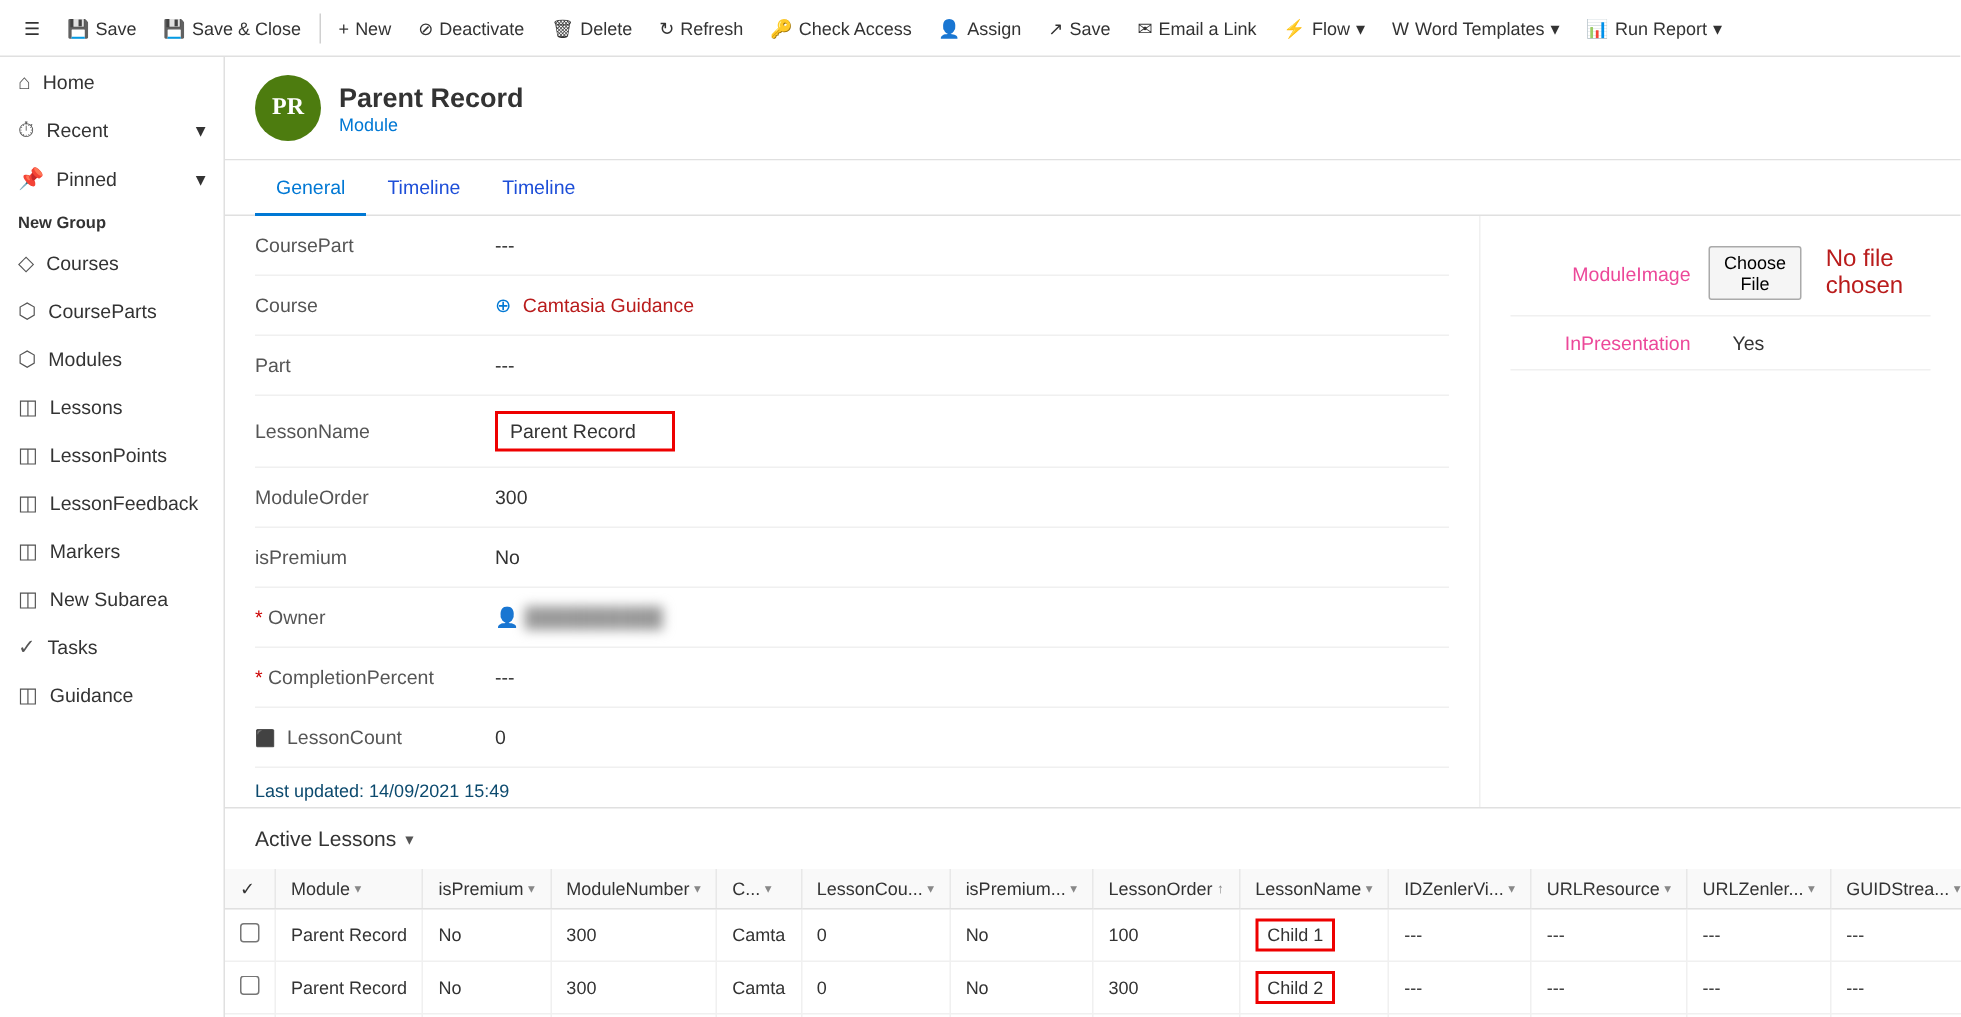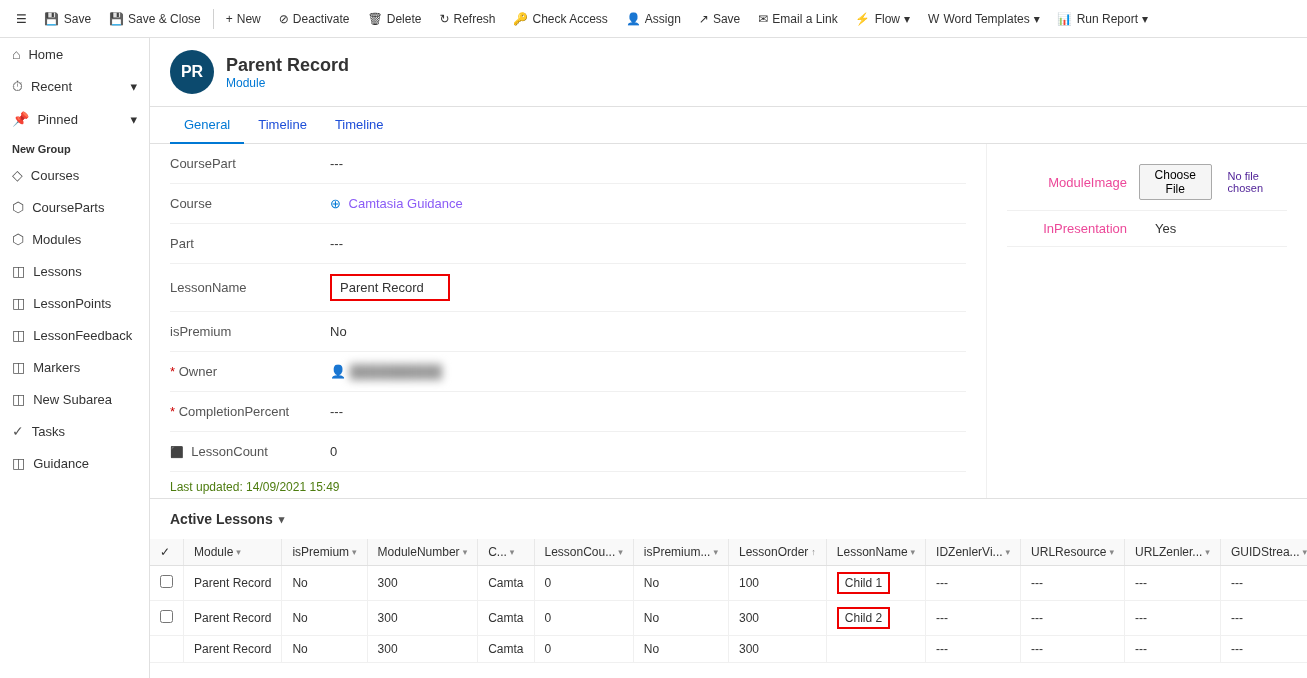--- a/index.html
+++ b/index.html
@@ -46,23 +46,23 @@
       flex: 1; overflow-y: auto; background: #fff;
     }
 
     
     .record-header {
       display: flex; align-items: center; gap: 12px;
       padding: 12px 20px; border-bottom: 1px solid #e0e0e0;
     }
     .record-avatar {
       width: 44px; height: 44px; border-radius: 50%;
-      background: #0c4a6e; color: #fff;
+      background: #4d7c0f; color: #fff;
       display: flex; align-items: center; justify-content: center;
-      font-size: 16px; font-weight: 600; flex-shrink: 0;
+      font-size: 16px; font-weight: 600; flex-shrink: 0; font-family: Liberation Serif, serif;
     }
     .record-title { font-size: 18px; font-weight: 600; color: #333; }
     .record-subtitle { font-size: 12px; color: #0078d4; }
 
     
     .tabs {
       display: flex; border-bottom: 1px solid #e0e0e0;
       padding: 0 20px; background: #fff;
     }
     .tab {
@@ -77,46 +77,46 @@
     }
     .form-row {
       display: flex; align-items: center;
       padding: 10px 0; border-bottom: 1px solid #f0f0f0; min-height: 40px;
     }
     .form-label {
       width: 160px; flex-shrink: 0; color: #555; font-size: 13px;
     }
     .form-label.required::before { content: '* '; color: #c00; }
     .form-value { flex: 1; color: #333; font-size: 13px; }
-    .form-value a { color: #8b5cf6; text-decoration: none; }
+    .form-value a { color: #b91c1c; text-decoration: none; }
     .field-highlighted {
       border: 2px solid #e00; padding: 4px 8px; display: inline-block;
       background: #fff; min-width: 120px;
     }
     .form-row-right { display: flex; align-items: center; gap: 12px; }
     .form-label-right { color: #ec4899; font-size: 13px; min-width: 120px; text-align: right; }
     .choose-file-btn {
       padding: 3px 8px; border: 1px solid #aaa; background: #f5f5f5;
       cursor: pointer; font-size: 12px; border-radius: 2px;
     }
     .two-col-form { display: flex; gap: 0; }
     .left-col { flex: 1; border-right: 1px solid #f0f0f0; padding-right: 20px; }
     .right-col { width: 300px; padding-left: 20px; padding-top: 10px; }
 
     
     .field-icon { color: #c0392b; margin-right: 4px; font-size: 11px; }
 
     
-    .last-updated { color: #4d7c0f; font-size: 12px; padding: 8px 0 4px; }
+    .last-updated { color: #0c4a6e; font-size: 12px; padding: 8px 0 4px; }
 
     
     .subgrid-header {
       display: flex; align-items: center; gap: 6px;
       padding: 12px 20px; border-top: 1px solid #e0e0e0;
-      font-size: 14px; font-weight: 700; color: #333; text-align: center;
+      font-size: 14px; font-weight: 400; color: #333; text-align: center;
     }
     .subgrid-chevron { font-size: 11px; color: #555; cursor: pointer; }
 
     
     .data-table { width: 100%; border-collapse: collapse; font-size: 12px; }
     .data-table th {
       background: #f9f9f9; border-bottom: 1px solid #e0e0e0;
       padding: 6px 10px; text-align: left; font-weight: 500; color: #333;
       white-space: nowrap; border-right: 1px solid #e8e8e8;
     }
@@ -300,20 +300,24 @@
             <div class="form-value">---</div>
           </div>
 
           <div class="form-row">
             <div class="form-label">LessonName</div>
             <div class="form-value">
               <span class="field-highlighted">Parent Record</span>
             </div>
           </div>
 
+          <div class="form-row">
+            <div class="form-label">ModuleOrder</div>
+            <div class="form-value">300</div>
+          </div>
 
           <div class="form-row">
             <div class="form-label">isPremium</div>
             <div class="form-value">No</div>
           </div>
 
           <div class="form-row">
             <div class="form-label required">Owner</div>
             <div class="form-value">
               <span class="owner-icon">👤</span>
@@ -339,21 +343,21 @@
             <span>14/09/2021 15:49</span>
           </div>
 
         </div>
 
         <div class="right-col">
 
           <div class="form-row-right" style="padding: 10px 0; border-bottom: 1px solid #f0f0f0;">
             <div class="form-label-right">ModuleImage</div>
             <button class="choose-file-btn">Choose File</button>
-            <span style="font-size:11px; color:#4c1d95; margin-left:4px;">No file chosen</span>
+            <span style="font-size:16px; color:#b91c1c; margin-left:4px;">No file chosen</span>
           </div>
 
           <div class="form-row-right" style="padding: 10px 0; border-bottom: 1px solid #f0f0f0;">
             <div class="form-label-right">InPresentation</div>
             <div style="margin-left:16px;">Yes</div>
           </div>
 
         </div>
       </div>
     </div>

